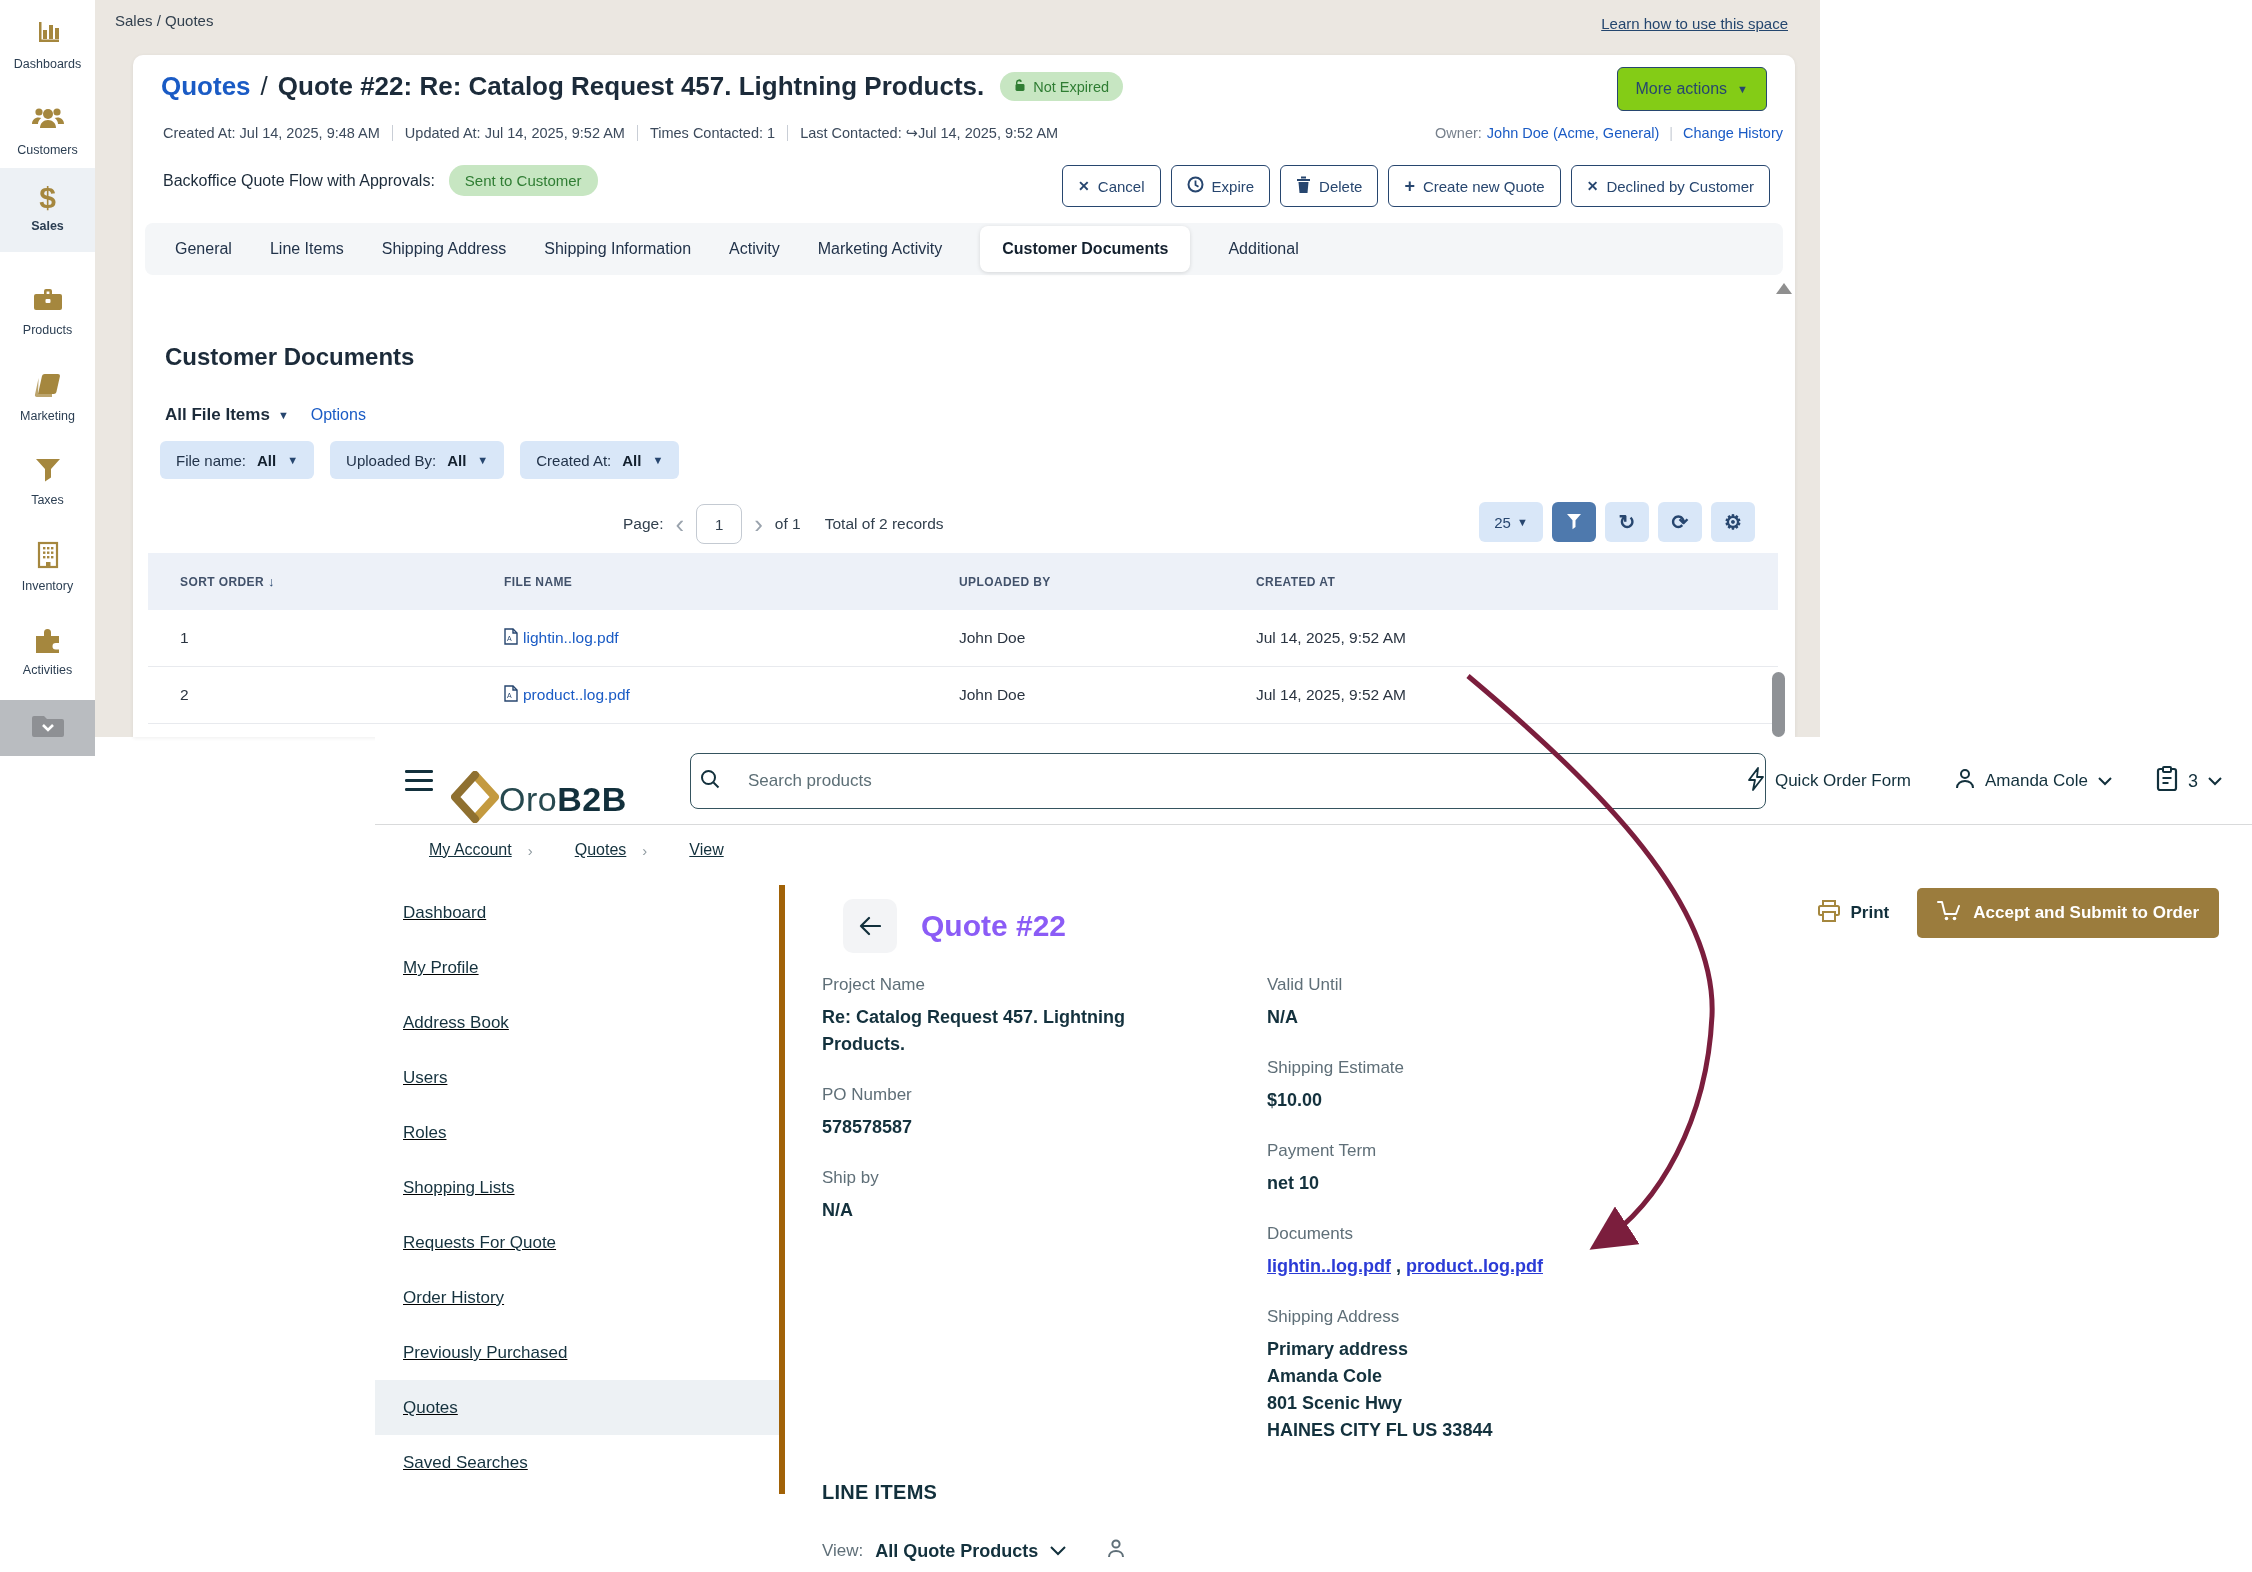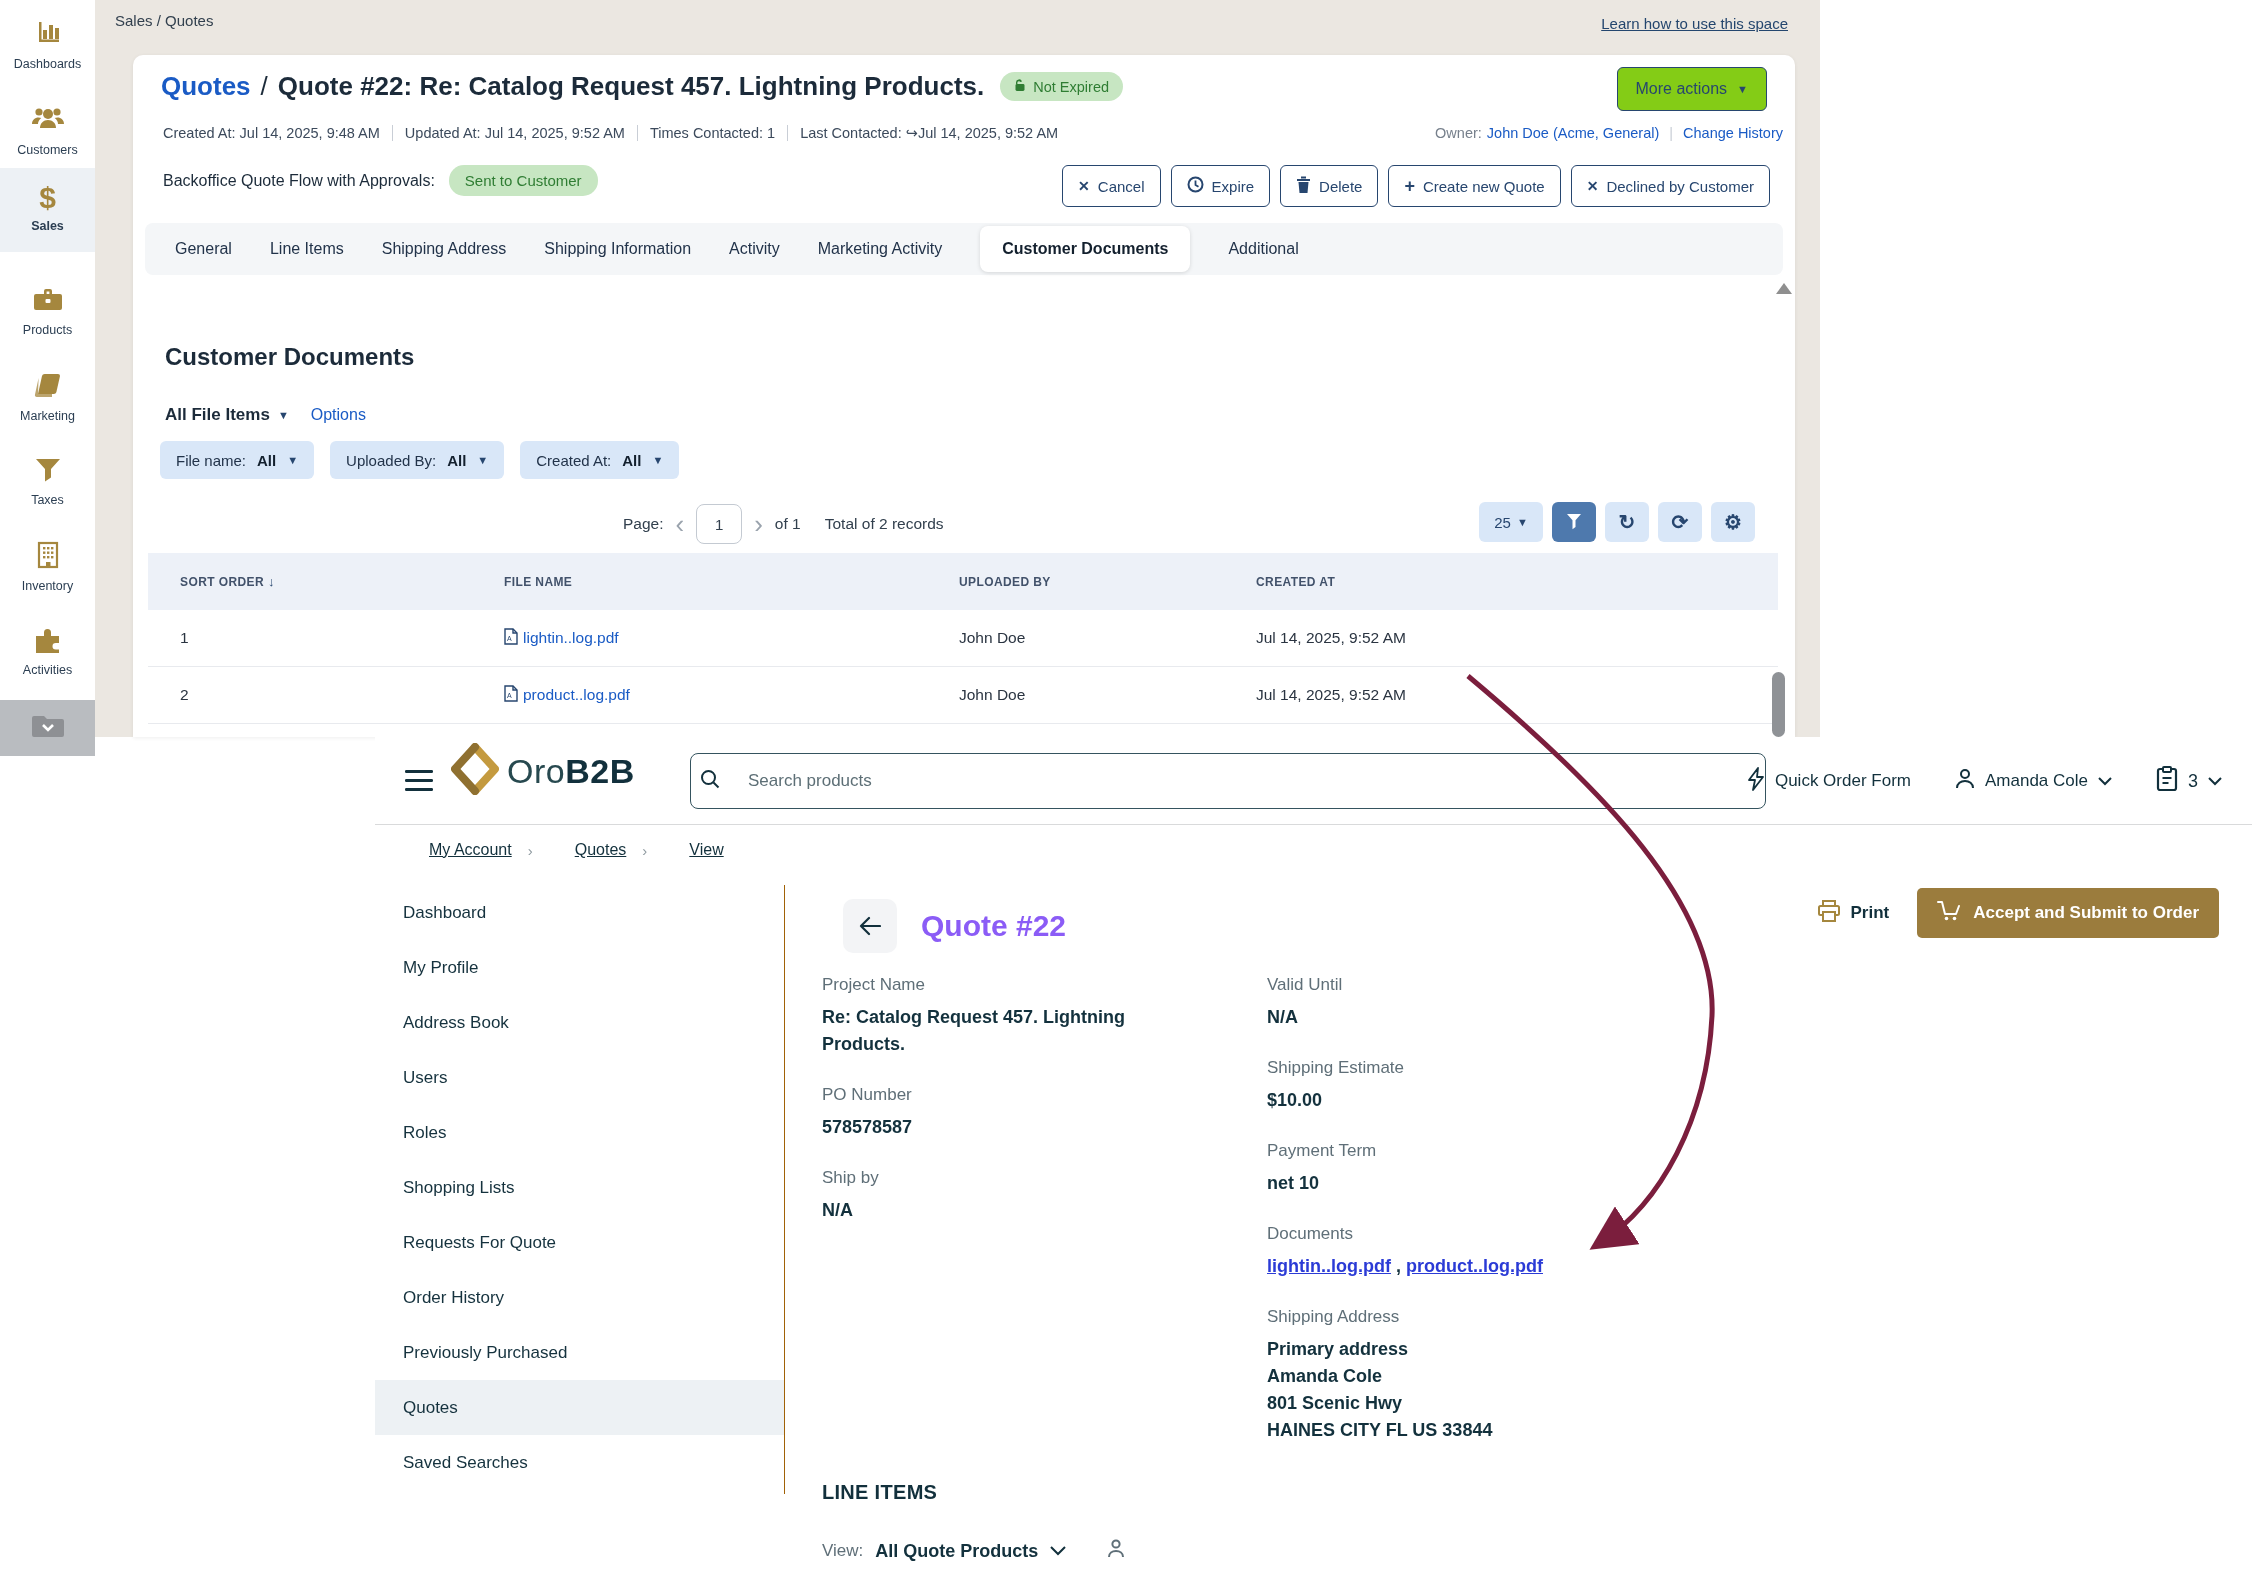--- a/index.html
+++ b/index.html
@@ -76,36 +76,36 @@
   .file-link { color:#1a5bc5; cursor:pointer; }
   .sort-arr { font-size:13px; color:#27466f; margin-left:4px; }
 
   .ad-scroll-up { position:absolute; left:1776px; top:283px; width:0; height:0; border-left:8px solid transparent; border-right:8px solid transparent; border-bottom:11px solid #8f8f8f; }
   .ad-scroll-thumb { position:absolute; left:1772px; top:672px; width:13px; height:65px; background:#8f9296; border-radius:7px; }
 
   
   .store { position:absolute; left:375px; top:737px; width:1877px; height:835px; background:#ffffff; z-index:10; }
   .st-header { position:absolute; left:0; top:0; width:100%; height:88px; border-bottom:1px solid #d9dadb; background:#fff; }
   .st-burger { position:absolute; left:30px; top:33px; cursor:pointer; }
-  .st-logo { position:absolute; left:76px; top:6px; display:flex; align-items:center; gap:8px; cursor:pointer; }
+  .st-logo { position:absolute; left:76px; top:34px; display:flex; align-items:center; gap:0; cursor:pointer; }
   .st-logo-text { font-size:34px; color:#12303c; letter-spacing:.5px; }
   .st-logo-text .oro { font-weight:400; color:#27494f; }
   .st-logo-text .b2b { font-weight:800; }
   .st-search { position:absolute; left:315px; top:16px; width:1076px; height:56px; border:1.5px solid #35545f; border-radius:8px; display:flex; align-items:center; padding-left:9px; gap:28px; background:#fff; }
   .st-search input { border:none; outline:none; font-size:17px; color:#12303c; width:840px; font-family:"Liberation Sans",sans-serif; }
   .st-search input::placeholder { color:#5d6f76; }
   .st-hright { position:absolute; right:30px; top:0; height:88px; display:flex; align-items:center; gap:44px; }
   .st-hitem { display:flex; align-items:center; gap:10px; font-size:17px; color:#12303c; cursor:pointer; white-space:nowrap; }
   .st-cart-count { font-size:18px; color:#12303c; }
 
   .st-breadcrumb { position:absolute; left:28px; top:104px; display:flex; align-items:center; gap:16px; font-size:16px; }
   .st-bc-link { color:#12303c; text-decoration:underline; cursor:pointer;margin-left:26px; }
   .st-bc-sep { color:#8f9aa0; font-size:15px; }
 
-  .st-nav { position:absolute; left:0; top:148px; width:410px; border-right:1px solid #a16207; padding-bottom:4px; }
+  .st-nav { position:absolute; left:0; top:148px; width:410px; border-right:6px solid #a16207; padding-bottom:4px;text-decoration:underline; }
   .st-nav-item { height:55px; line-height:55px; padding-left:28px; font-size:17px; color:#15323e; cursor:pointer; }
   .st-nav-item.active { background:#edf1f4; }
 
   .st-title-row { position:absolute; left:468px; top:162px; display:flex; align-items:center; gap:24px; }
   .st-back { width:54px; height:54px; background:#f3f4f6; border-radius:10px; display:flex; align-items:center; justify-content:center; cursor:pointer; }
   .st-title { font-size:30px; font-weight:700; color:#8b5cf6; }
   .st-actions { position:absolute; right:33px; top:151px; display:flex; align-items:center; gap:28px; }
   .st-print { display:flex; align-items:center; gap:10px; font-size:17px; font-weight:700; color:#12303c; cursor:pointer; }
   .st-accept { height:50px; background:#9b7c3d; border:none; border-radius:5px; color:#ffffff; font-size:17px; font-weight:700; display:flex; align-items:center; gap:12px; padding:0 20px; cursor:pointer; font-family:"Liberation Sans",sans-serif; }
 

